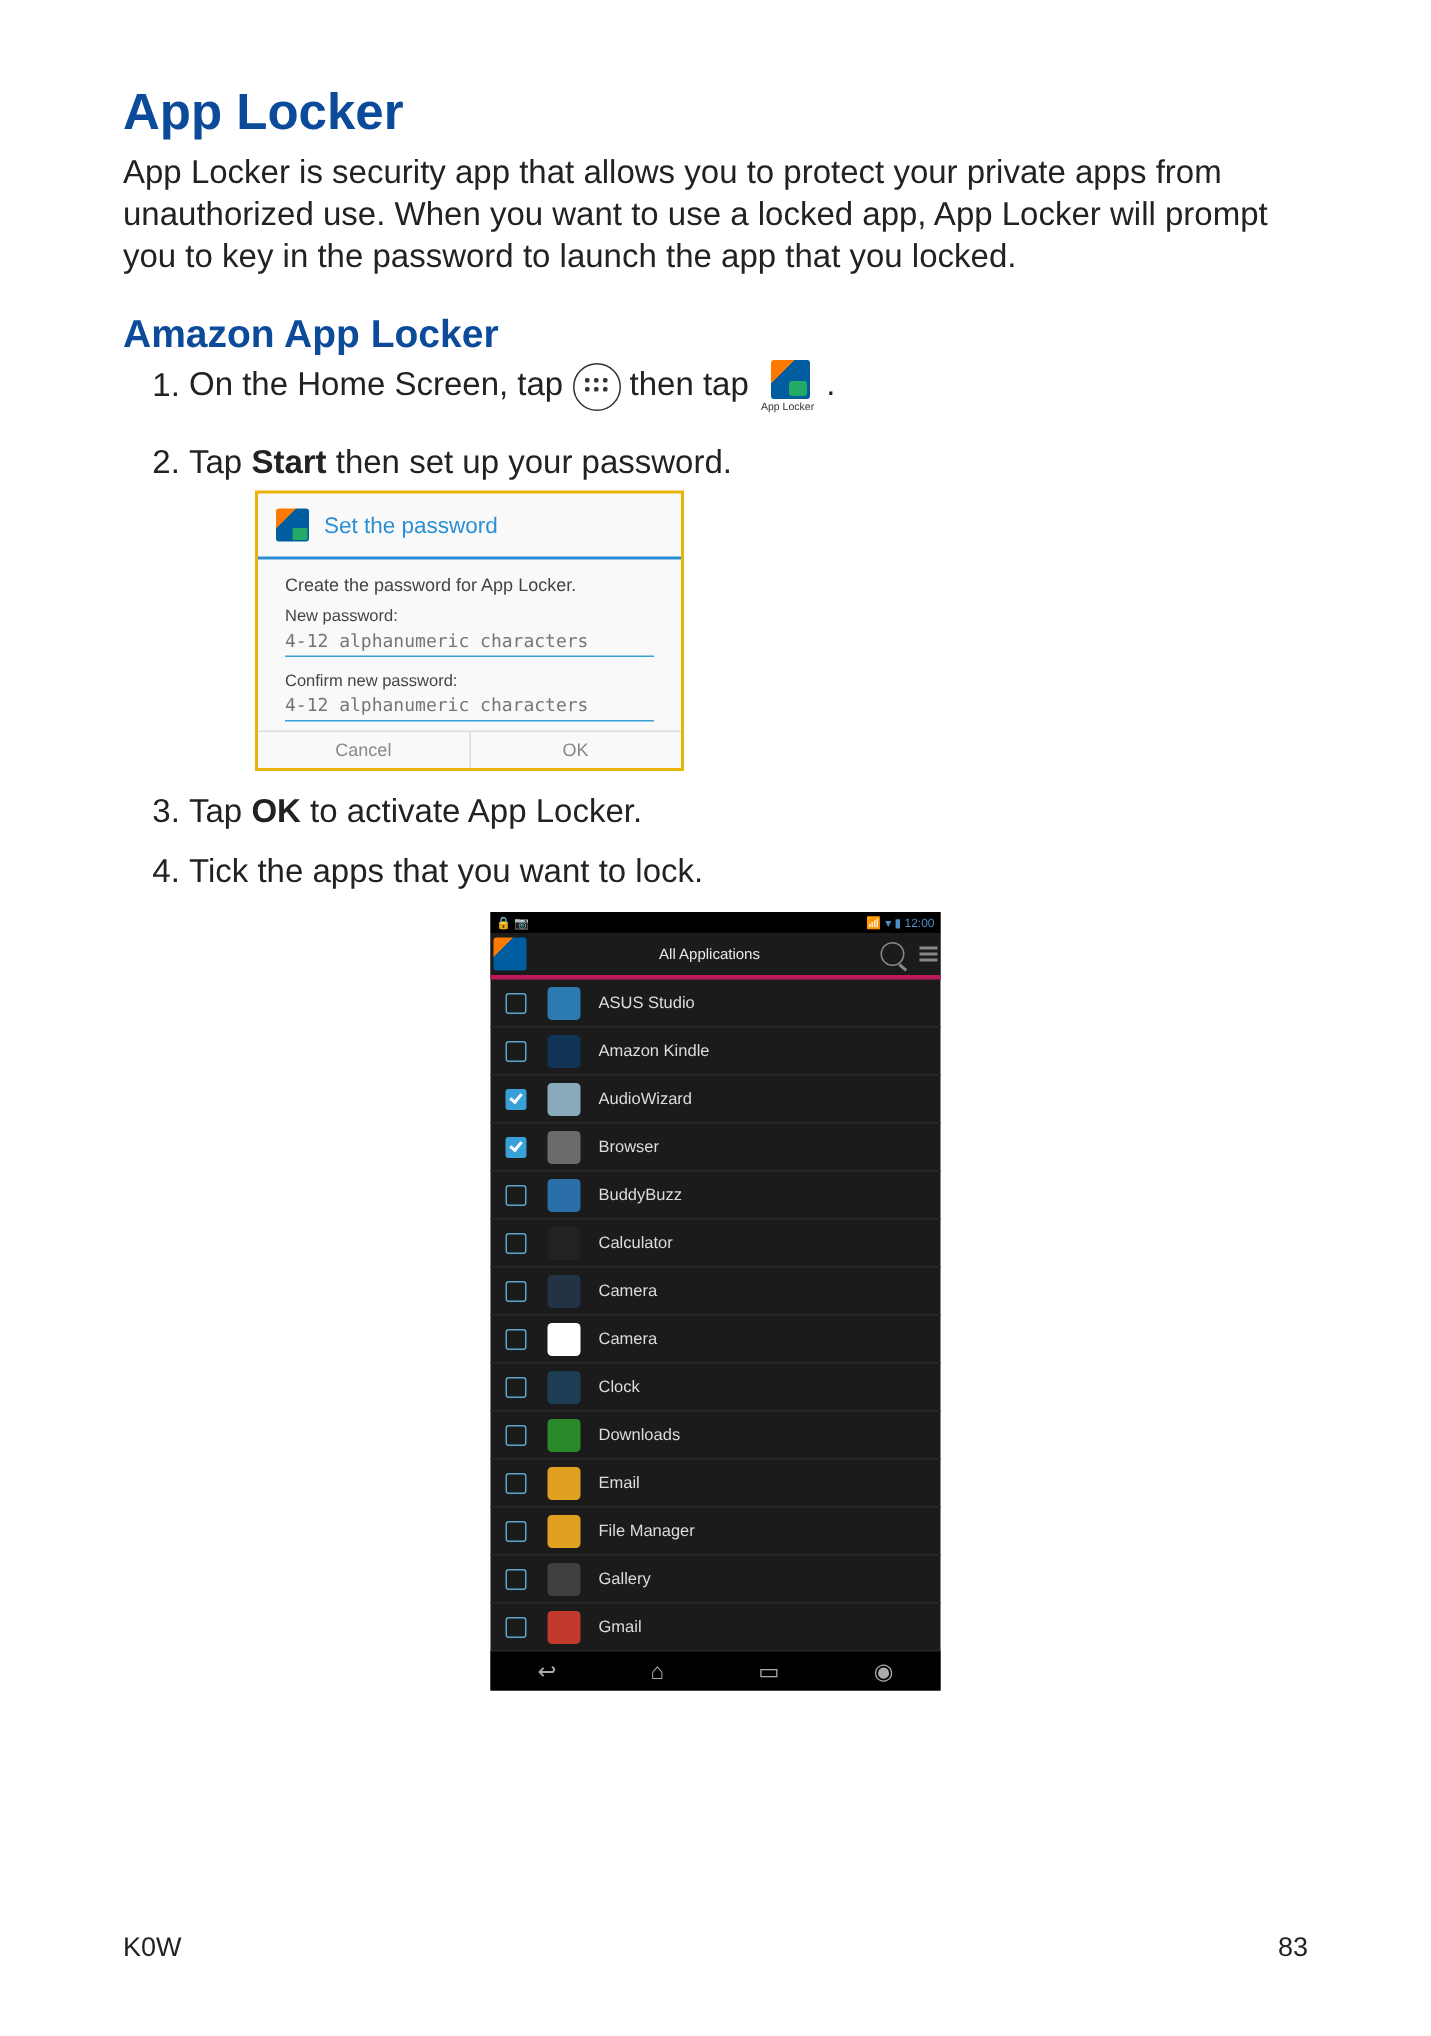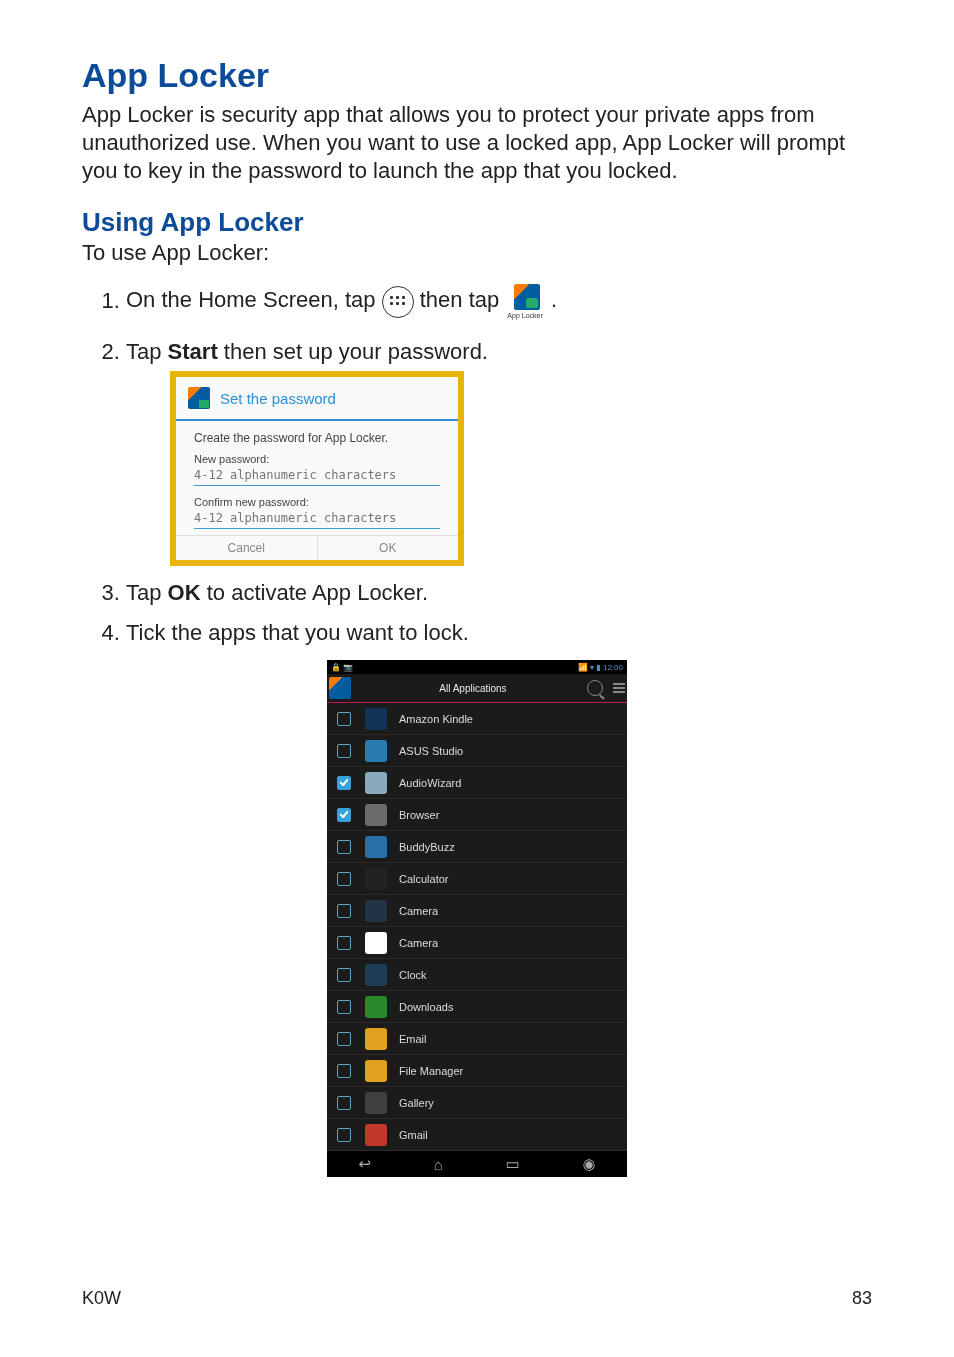--- a/index.html
+++ b/index.html
@@ -91,21 +91,21 @@
     margin: 0 2px;
   }
   .applocker-label {
     font-size: 7px;
     color: #333;
     margin-top: 2px;
   }
   .dialog {
     width: 282px;
     margin: 6px 0 10px 44px;
-    border: 6px solid #eab308;
+    border: 2px solid #eab308;
     background: #f9f9f9;
     font-size: 13px;
     color: #555;
   }
   .dialog-header {
     display: flex;
     align-items: center;
     padding: 10px 12px;
     border-bottom: 2px solid #2a8fd4;
     color: #2a8fd4;
@@ -188,21 +188,21 @@
   }
   .phone-status .right {
     color: #4b90c9;
   }
   .phone-tabs {
     display: flex;
     align-items: center;
     background: #1b1b1b;
     height: 28px;
     padding: 0 2px;
-    border-bottom: 1px solid #be185d;
+    border-bottom: 3px solid #be185d;
   }
   .tab-icon {
     width: 22px;
     height: 22px;
     background: linear-gradient(135deg,#ff7a00 30%,#005ea0 30%);
     border-radius: 2px;
     margin-right: 8px;
     position: relative;
   }
   .tab-title {
@@ -292,22 +292,21 @@
     color: #222;
   }
 </style>
 </head>
 <body>
 
 <div class="page">
   <h1>App Locker</h1>
   <p class="intro">App Locker is security app that allows you to protect your private apps from unauthorized use. When you want to use a locked app, App Locker will prompt you to key in the password to launch the app that you locked.</p>
 
-  <h2>Using App Locker</h2>
-  <p class="lead">To use App Locker:</p>
+  <h2>Amazon App Locker</h2>
 
   <ol>
     <li>
       <span>On the Home Screen, tap </span>
       <span class="inline-icon">
         <span class="apps-circle">
           <span class="dot" style="left:7px;top:9px"></span>
           <span class="dot" style="left:13px;top:9px"></span>
           <span class="dot" style="left:19px;top:9px"></span>
           <span class="dot" style="left:7px;top:15px"></span>
@@ -369,27 +368,27 @@
         <span class="menu-dots">
             <span></span>
             <span></span>
             <span></span>
           </span>
       </span>
     </div>
     <div id="apps-container">
         <div class="app-row">
           <span class="chk"></span>
+          <span class="app-icon" style="background: rgb(43, 123, 176);"></span>
+          <span class="app-label">ASUS Studio</span>
+        </div>
+        <div class="app-row">
+          <span class="chk"></span>
           <span class="app-icon" style="background: rgb(17, 51, 85);"></span>
           <span class="app-label">Amazon Kindle</span>
-        </div>
-        <div class="app-row">
-          <span class="chk"></span>
-          <span class="app-icon" style="background: rgb(43, 123, 176);"></span>
-          <span class="app-label">ASUS Studio</span>
         </div>
         <div class="app-row">
           <span class="chk checked"></span>
           <span class="app-icon" style="background: rgb(136, 170, 187);"></span>
           <span class="app-label">AudioWizard</span>
         </div>
         <div class="app-row">
           <span class="chk checked"></span>
           <span class="app-icon" style="background: rgb(107, 107, 107);"></span>
           <span class="app-label">Browser</span>

